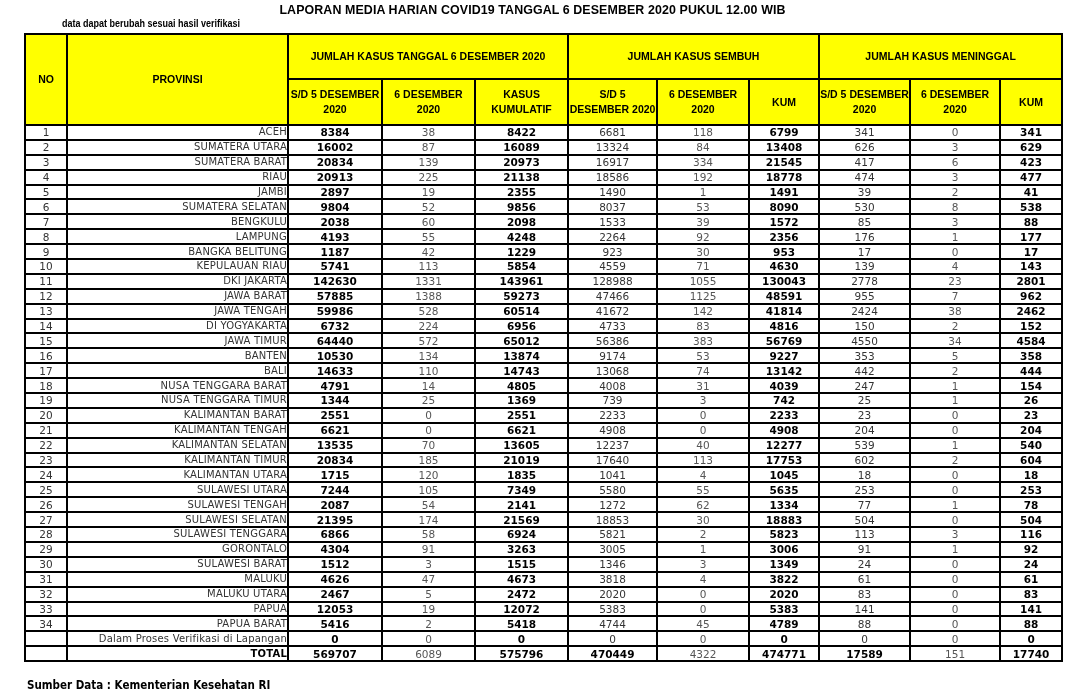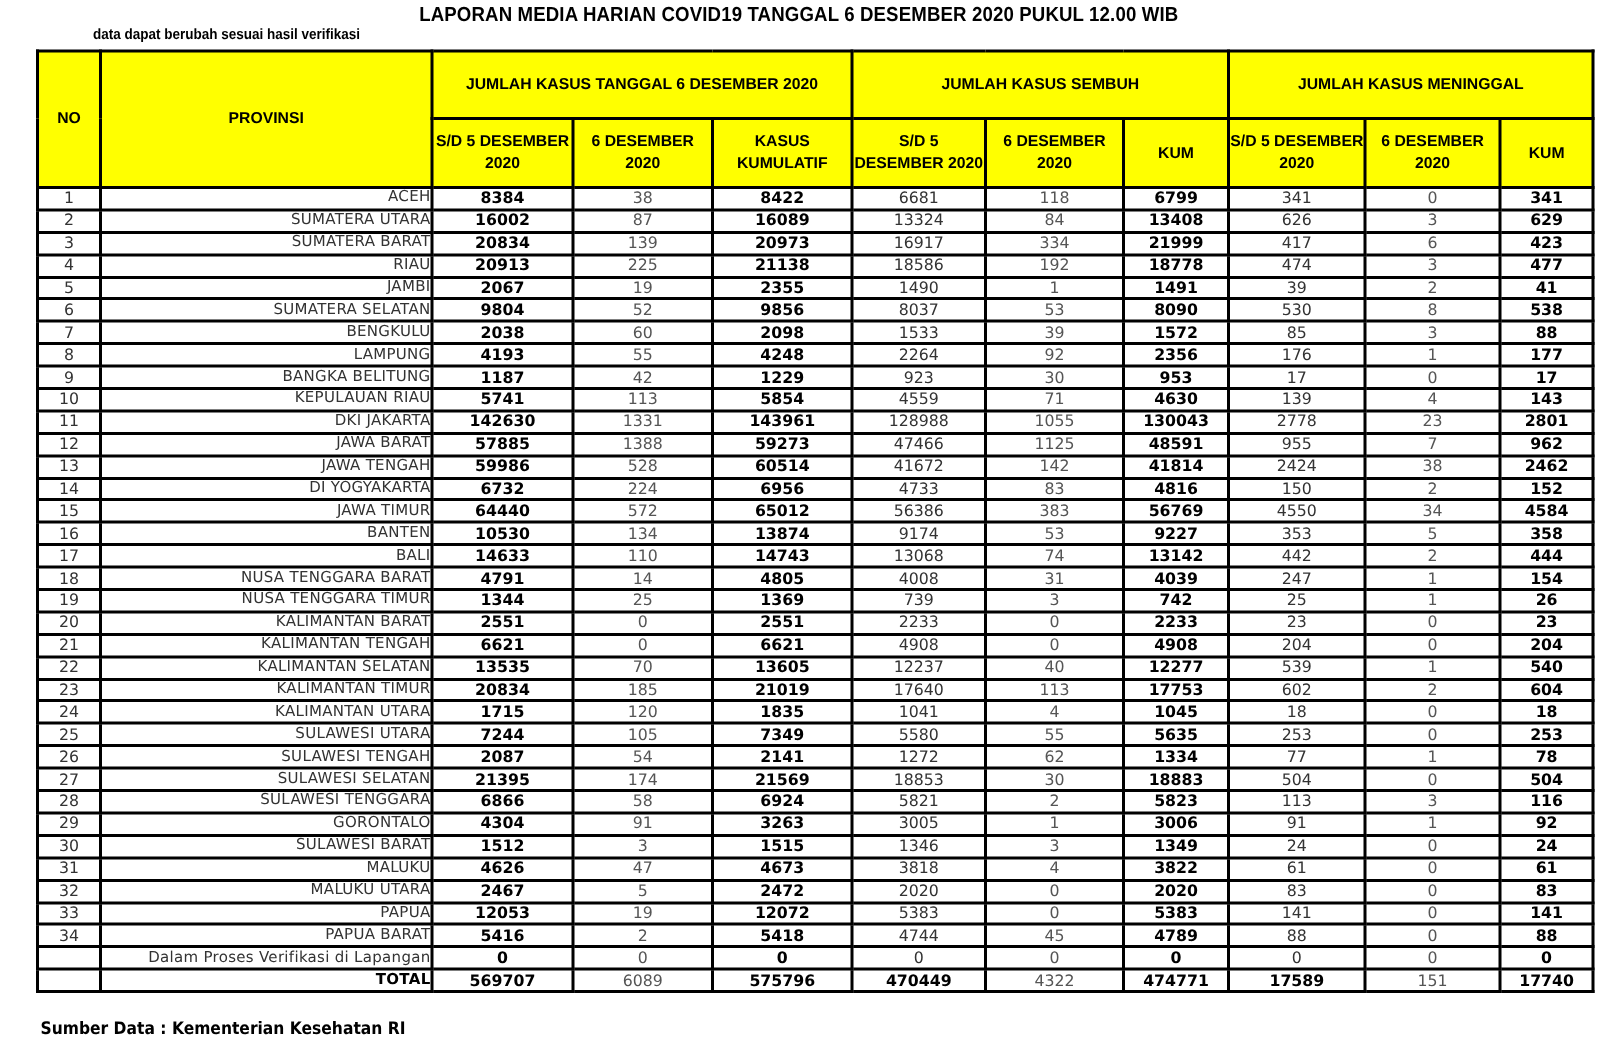--- a/index.html
+++ b/index.html
@@ -86,42 +86,42 @@
         <td class="b">629</td>
       </tr>
       <tr>
         <td class="no">3</td>
         <td class="prov">SUMATERA BARAT</td>
         <td class="b">20834</td>
         <td class="l">139</td>
         <td class="b">20973</td>
         <td>16917</td>
         <td class="l">334</td>
-        <td class="b">21999</td>
+        <td class="b">21545</td>
         <td>417</td>
         <td class="l">6</td>
         <td class="b">423</td>
       </tr>
       <tr>
         <td class="no">4</td>
         <td class="prov">RIAU</td>
         <td class="b">20913</td>
         <td class="l">225</td>
         <td class="b">21138</td>
         <td>18586</td>
         <td class="l">192</td>
         <td class="b">18778</td>
         <td>474</td>
         <td class="l">3</td>
         <td class="b">477</td>
       </tr>
       <tr>
         <td class="no">5</td>
         <td class="prov">JAMBI</td>
-        <td class="b">2067</td>
+        <td class="b">2897</td>
         <td class="l">19</td>
         <td class="b">2355</td>
         <td>1490</td>
         <td class="l">1</td>
         <td class="b">1491</td>
         <td>39</td>
         <td class="l">2</td>
         <td class="b">41</td>
       </tr>
       <tr>

